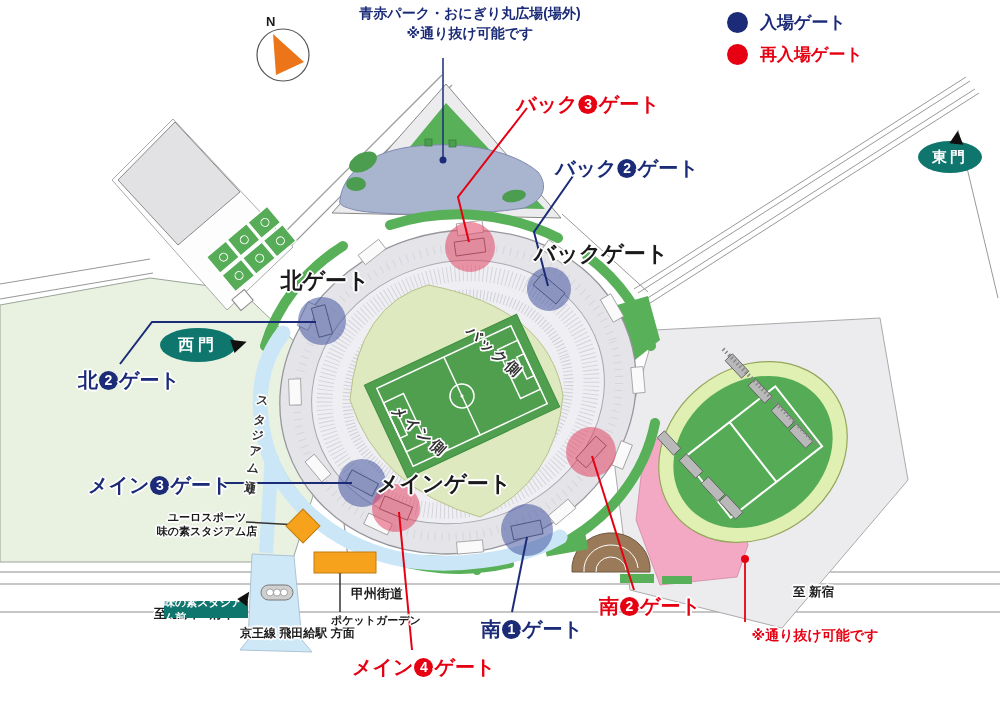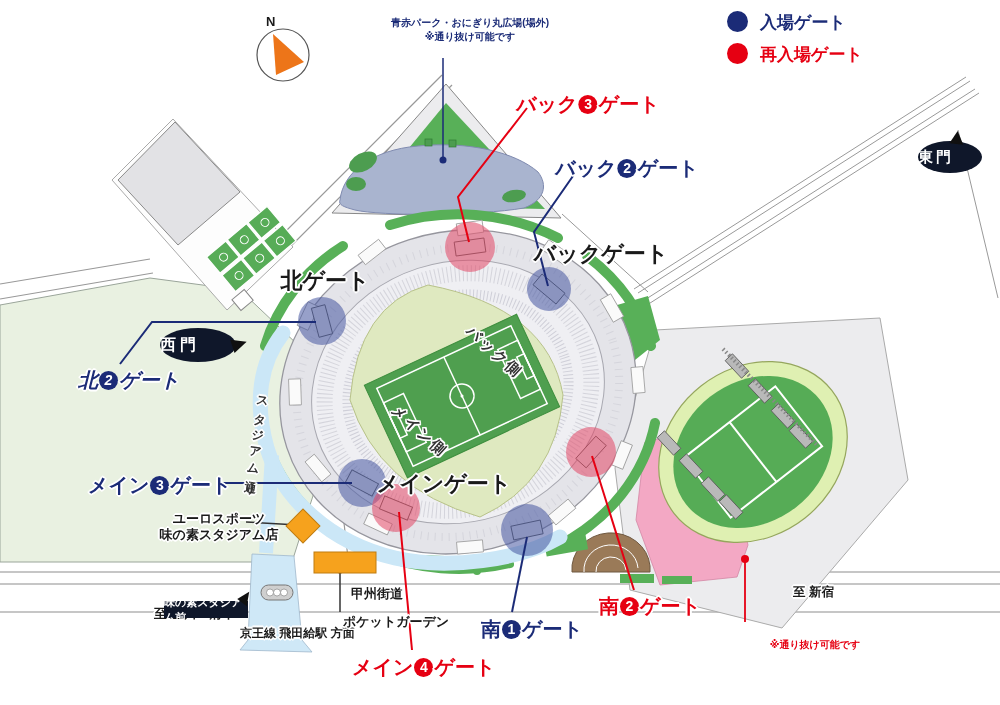--- a/index.html
+++ b/index.html
@@ -14,31 +14,31 @@
   .red-t{color:#e60012;}
   .blk-t{color:#1a1a1a;}
   .gray-t{color:#333;}
   .num{display:inline-block;width:19px;height:19px;border-radius:50%;color:#fff;
        font-size:14px;line-height:19px;text-align:center;vertical-align:2px;margin:0 1px;
        text-shadow:none;}
   .num.navy{background:#1b2b77;}
   .num.red{background:#e60012;}
   .gate-lbl{font-size:20px;}
   .name-lbl{font-size:22px;}
-  .note{font-size:10px;line-height:1.4;margin-top:12px;}
+  .note{font-size:14px;line-height:1.4;}
   .road-lbl{font-size:13px;font-weight:bold;color:#1a1a1a;}
-  .small-lbl{font-size:13px;line-height:1.25;margin-left:12px;}
+  .small-lbl{font-size:11px;line-height:1.25;}
   .legend{position:absolute;left:727px;top:11px;}
-  .legend-row{display:flex;align-items:flex-start;margin-bottom:9px;}
+  .legend-row{display:flex;align-items:center;margin-bottom:9px;}
   .dot{width:21px;height:21px;border-radius:50%;margin-right:12px;flex:0 0 auto;}
   .dot.navy{background:#1b2b77;}
   .dot.red{background:#e60012;}
   .legend-label{font-size:17px;font-weight:bold;}
-  .badge{position:absolute;background:#0f172a;color:#fff;font-weight:bold;
-         display:flex;align-items:center;}
+  .badge{position:absolute;background:#0f766e;color:#fff;font-weight:bold;
+         display:flex;align-items:center;justify-content:center;}
   .badge-oval{border-radius:50%;}
   .badge .ptr{position:absolute;width:0;height:0;}
   .vertical{writing-mode:vertical-rl;letter-spacing:3px;}
   .rot42{transform:translate(-50%,-50%) rotate(42deg);}
 </style>
 </head>
 <body>
 
 <div class="map">
 
@@ -281,21 +281,21 @@
 <div class="badge badge-oval" style="left:160px;top:328px;width:76px;height:34px;font-size:16px;letter-spacing:4px;">
   <span>西門</span>
   <span class="ptr" style="right:-11px;top:9px;border-top:7px solid transparent;border-bottom:7px solid transparent;border-left:15px solid #101010;transform:rotate(-18deg);"></span>
 </div>
 
 <div class="badge badge-oval" style="left:918px;top:141px;width:64px;height:32px;font-size:15px;letter-spacing:3px;">
   <span>東門</span>
   <span class="ptr" style="left:32px;top:-10px;border-left:7px solid transparent;border-right:7px solid transparent;border-bottom:13px solid #101010;transform:rotate(6deg);"></span>
 </div>
 
-<div class="lbl gate-lbl navy-t" style="left:78px;top:367px;font-style:italic;">
+<div class="lbl gate-lbl navy-t" style="left:78px;top:367px;">
   <span>北</span><span class="num navy">2</span><span>ゲート</span>
 </div>
 
 <div class="lbl gate-lbl navy-t" style="left:88px;top:472px;">
   <span>メイン</span><span class="num navy">3</span><span>ゲート</span>
 </div>
 
 <div class="lbl ctr small-lbl blk-t" style="left:207px;top:511px;">
   <div>ユーロスポーツ</div>
   <div>味の素スタジアム店</div>

